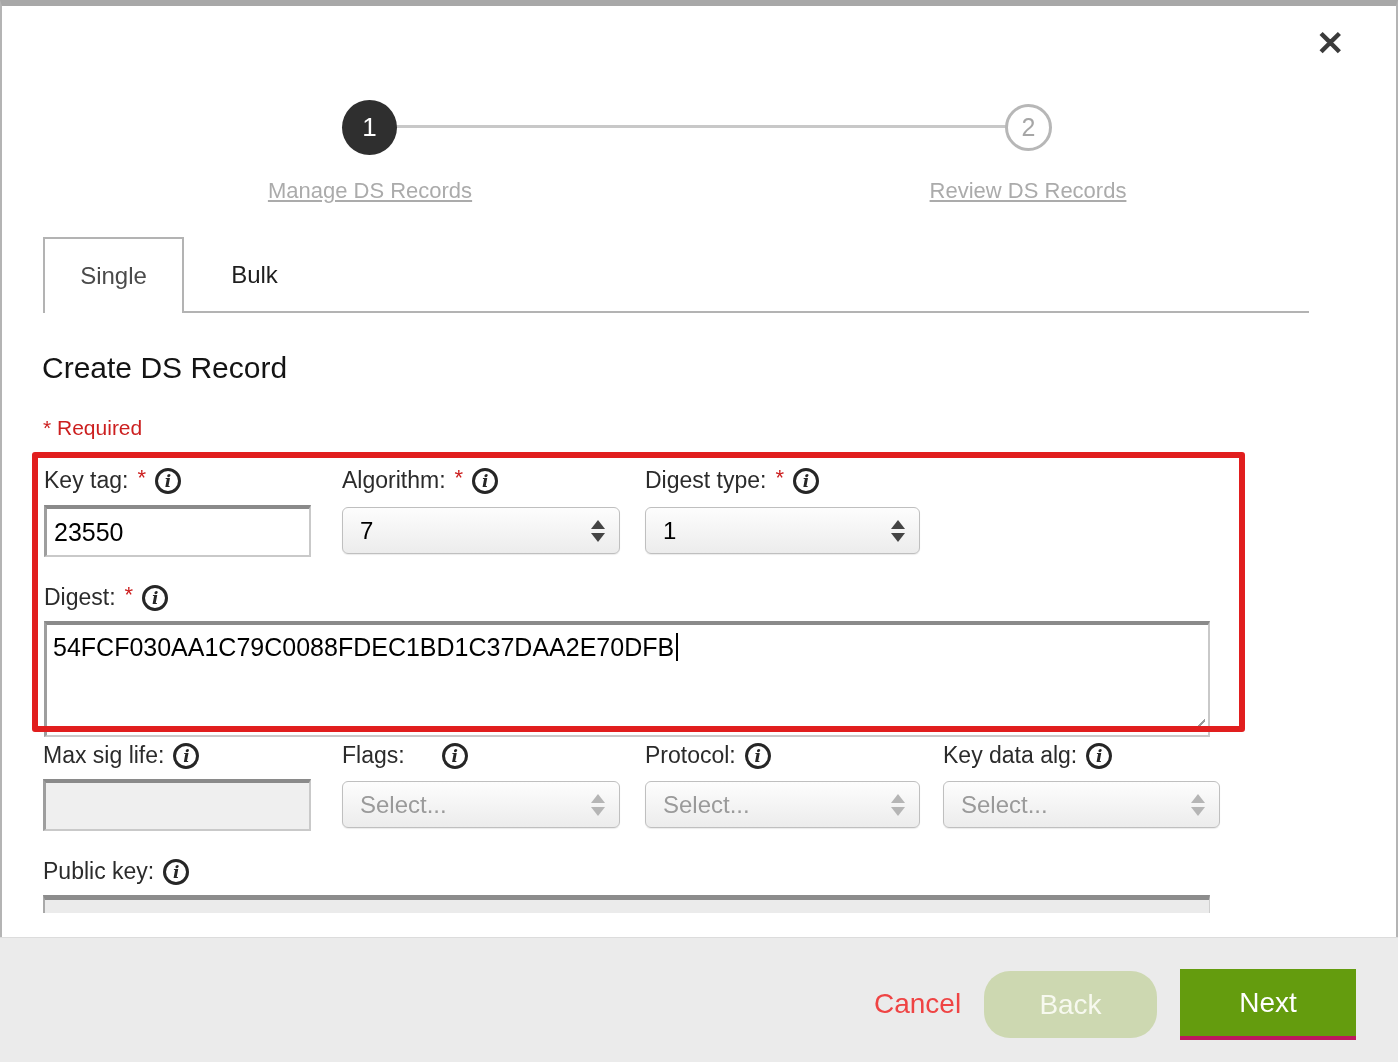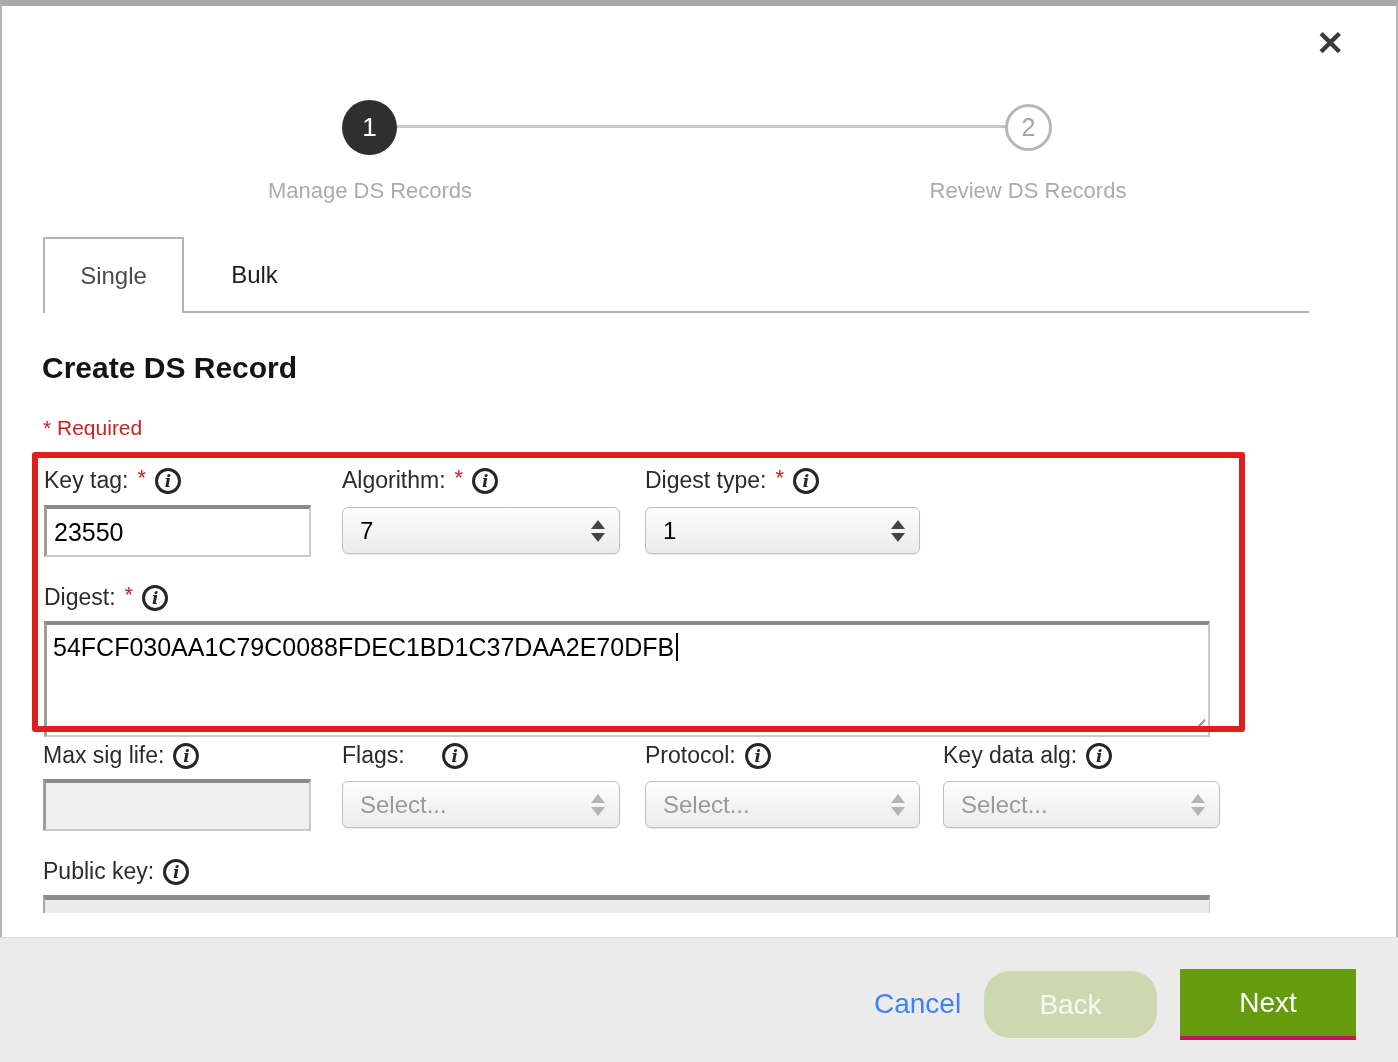--- a/index.html
+++ b/index.html
@@ -34,41 +34,41 @@
     background: #2f2f2f; border-radius: 50%;
     color: #fff; font-size: 26px;
     display: flex; align-items: center; justify-content: center;
   }
   .step-circle-inactive {
     left: 1005px; top: 104px; width: 47px; height: 47px;
     background: #fff; border: 3px solid #b7b7b7; border-radius: 50%;
     color: #a6a6a6; font-size: 25px;
     display: flex; align-items: center; justify-content: center;
   }
-  .step-label { top: 178px; width: 320px; text-align: center; color: #ababab; font-size: 22px; }
+  .step-label { top: 178px; width: 320px; text-align: center; color: #ababab; font-size: 22px; text-decoration: underline; }
   .step-label-1 { left: 210px; }
   .step-label-2 { left: 868px; }
 
   
   .tabs-underline { left: 43px; top: 311px; width: 1266px; height: 2px; background: #b3b3b3; }
   .tab {
     top: 237px; height: 76px; width: 141px;
     display: flex; align-items: center; justify-content: center;
     font-size: 24px; cursor: pointer; z-index: 2;
   }
   .tab-active {
     left: 43px;
     background: #fff;
     border: 2px solid #b3b3b3; border-bottom: none;
     color: #4a4a4a;
   }
   .tab-inactive { left: 184px; color: #1e1e1e; }
 
   
-  .page-title { left: 42px; top: 351px; font-size: 30px; font-weight: bold; color: #141414; }
+  .page-title { left: 42px; top: 351px; font-size: 30px; font-weight: normal; color: #141414; }
   .required-note { left: 43px; top: 416px; font-size: 21px; color: #cc1f1f; }
 
   
   .highlight-box {
     left: 32px; top: 452px; width: 1213px; height: 280px;
     border: 6px solid #e11e1e; border-radius: 3px;
     z-index: 1; pointer-events: none;
   }
 
   
@@ -143,21 +143,21 @@
     border-left: 2px solid #a9a9a9;
     border-right: 1px solid #cfcfcf;
     background: #ebebeb;
   }
 
   
   .footer {
     left: 0; right: 0; top: 937px; bottom: 0;
     background: #ebebeb; border-top: 1px solid #dcdcdc;
   }
-  .cancel-link { left: 874px; top: 988px; font-size: 28px; color: #3b82f6; cursor: pointer; }
+  .cancel-link { left: 874px; top: 988px; font-size: 28px; color: #ef4444; cursor: pointer; }
   .back-btn {
     left: 984px; top: 971px; width: 173px; height: 67px;
     background: #cdd8b1; color: #f7f9ef; font-size: 28px;
     display: flex; align-items: center; justify-content: center; border-radius: 26px;
   }
   .next-btn {
     left: 1180px; top: 969px; width: 176px; height: 71px;
     background: #649c0e; border-bottom: 4px solid #be185d;
     color: #ffffff; font-size: 28px;
     display: flex; align-items: center; justify-content: center;

